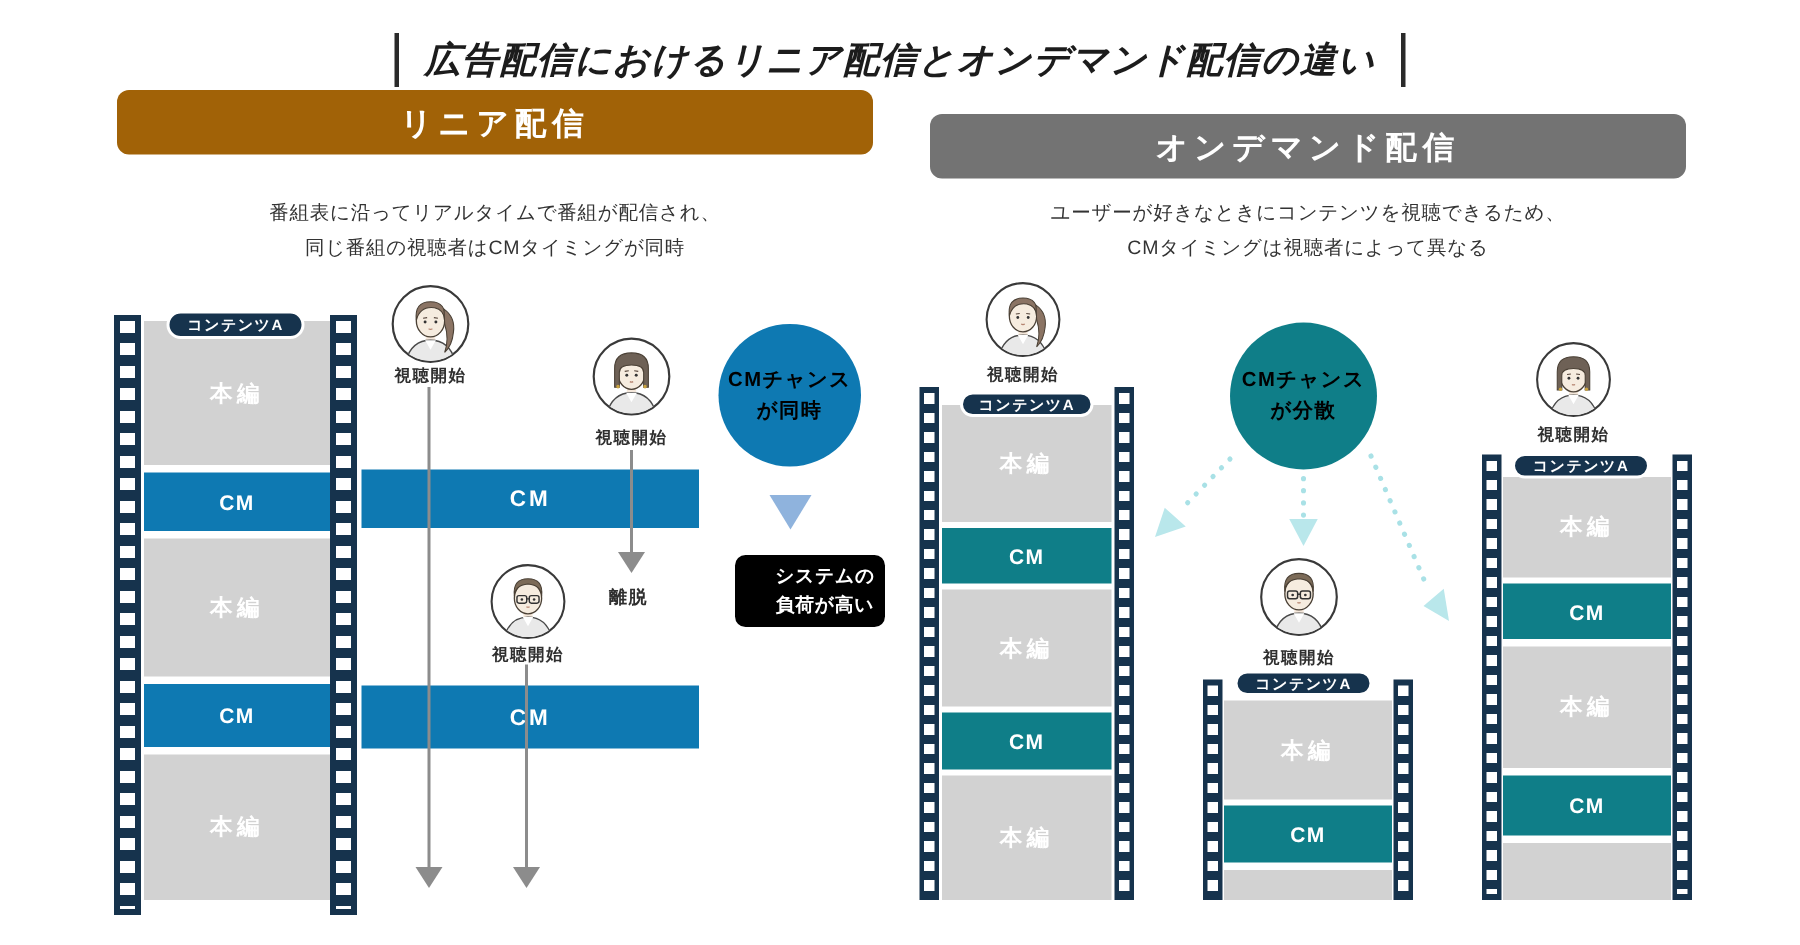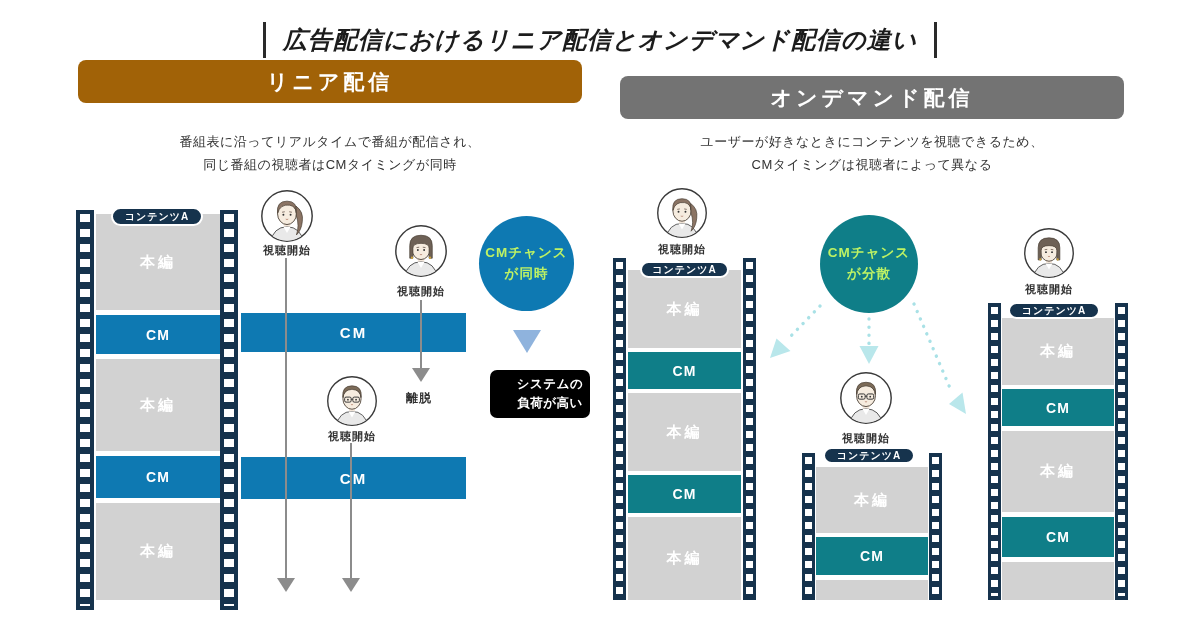--- a/index.html
+++ b/index.html
@@ -34,21 +34,21 @@
   .varrow{position:absolute;width:0;height:0;border-left:9px solid transparent;border-right:9px solid transparent;border-top:14px solid #8c8c8c;z-index:3;}
   .vlabel{position:absolute;width:100px;text-align:center;font-size:11px;font-weight:700;color:#2f2f2f;letter-spacing:1px;z-index:4;}
   .avatar{position:absolute;z-index:4;}
 
   
   .cm-bar{position:absolute;background:#0e79b2;display:flex;align-items:center;justify-content:center;
           color:#fff;font-size:15px;font-weight:800;letter-spacing:2px;z-index:2;}
 
   
   .big-circle{position:absolute;border-radius:50%;display:flex;flex-direction:column;align-items:center;justify-content:center;
-              color:#bef264;font-size:13.5px;font-weight:800;letter-spacing:1px;line-height:1.55;z-index:2;}
+              color:#000000;font-size:13.5px;font-weight:800;letter-spacing:1px;line-height:1.55;z-index:2;}
   .tri-down{position:absolute;width:0;height:0;border-left:14px solid transparent;border-right:14px solid transparent;border-top:23px solid #8fb3dd;}
   .note-box{position:absolute;background:#000;border-radius:7px;display:flex;flex-direction:column;align-items:center;justify-content:center;
             color:#fff;font-size:12.5px;font-weight:700;line-height:1.55;letter-spacing:0.5px;}
 
   .dash-overlay{position:absolute;left:0;top:0;width:1200px;height:630px;pointer-events:none;z-index:5;}
 </style>
 </head>
 <body>
 
 <div class="canvas">

